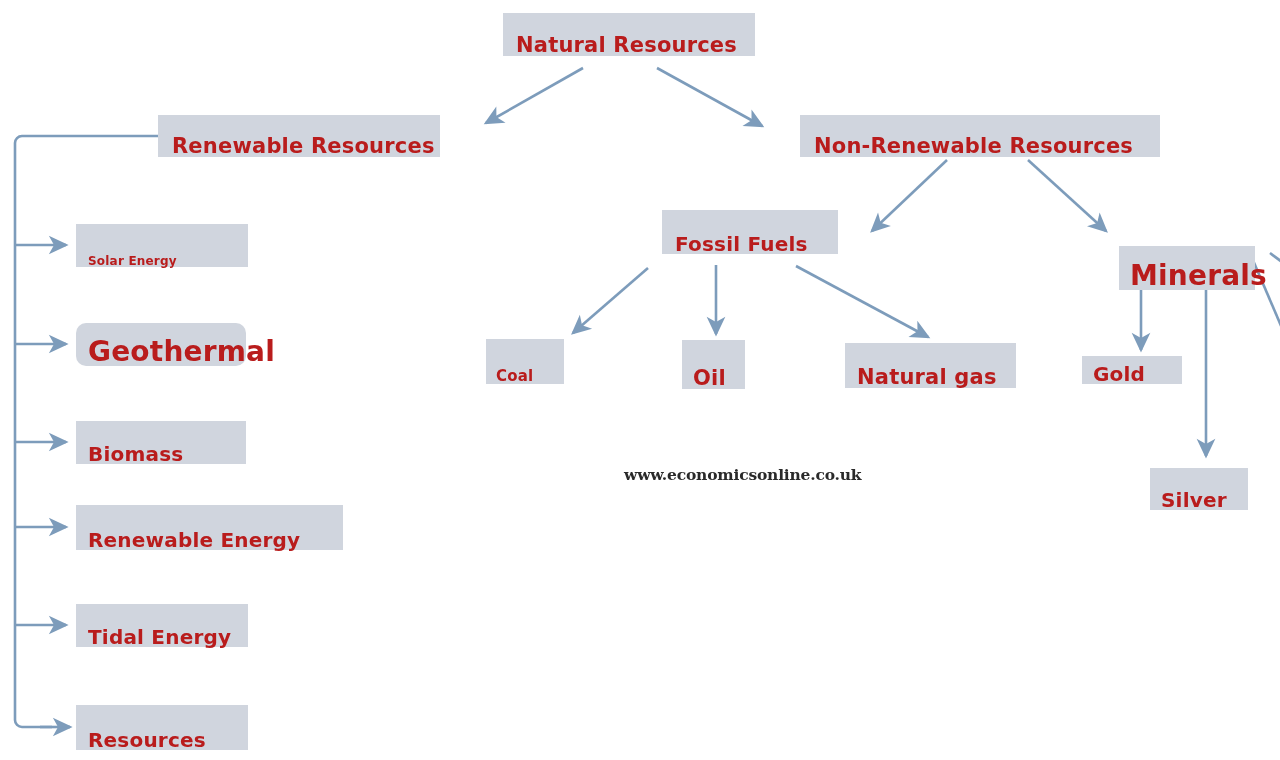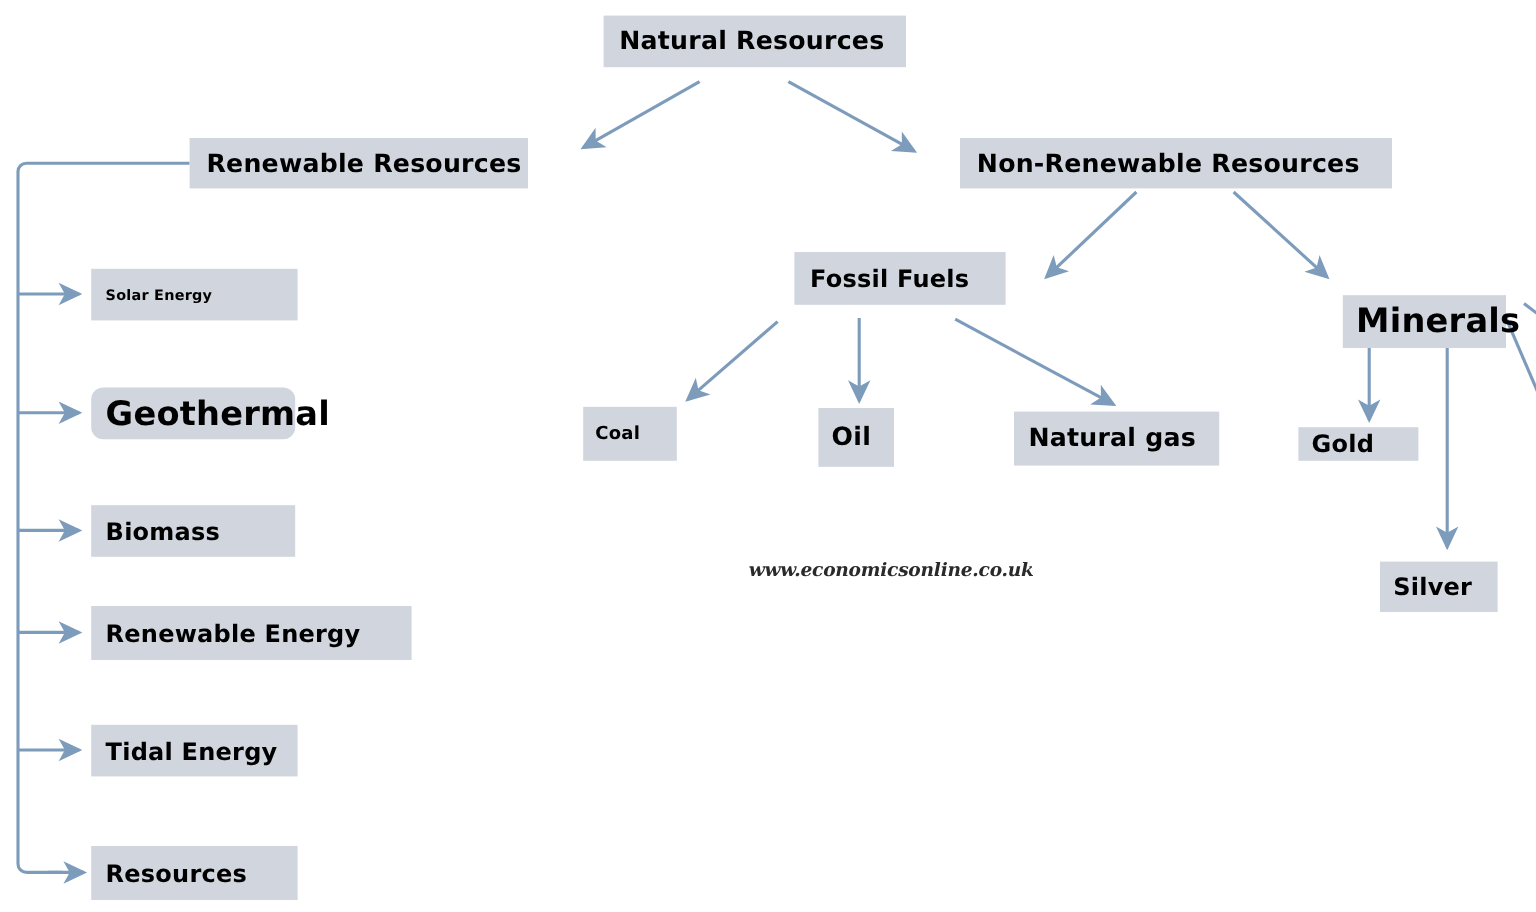--- a/index.html
+++ b/index.html
@@ -11,24 +11,24 @@
     position: relative;
     width: 1280px;
     height: 760px;
     background: #ffffff;
     overflow: hidden;
     font-family: "DejaVu Sans", "Liberation Sans", sans-serif;
   }
   .node {
     position: absolute;
     background: #d0d5de;
-    color: #000000;
+    color: #b91c1c;
     font-weight: bold;
     display: flex;
-    align-items: center;
+    align-items: flex-end;
     box-sizing: border-box;
     letter-spacing: 0.2px;
     white-space: nowrap;
     line-height: 1;
   }
   .node > span { display: block; }
   .arrows {
     position: absolute;
     left: 0;
     top: 0;
@@ -37,21 +37,20 @@
     pointer-events: none;
   }
   .watermark {
     position: absolute;
     color: #2a2a2a;
     font-family: "DejaVu Serif", "Liberation Serif", serif;
     font-size: 15.5px;
     font-weight: 600;
     letter-spacing: -0.2px;
     white-space: nowrap;
-    font-style: italic;
   }
 </style>
 </head>
 <body>
 
 <div id="canvas">
 
   <svg class="arrows" viewBox="0 0 1280 760" width="1280" height="760" xmlns="http://www.w3.org/2000/svg">
     <defs>
       <marker id="ah" markerWidth="9" markerHeight="9" refX="7.2" refY="4.5" orient="auto" markerUnits="strokeWidth">

